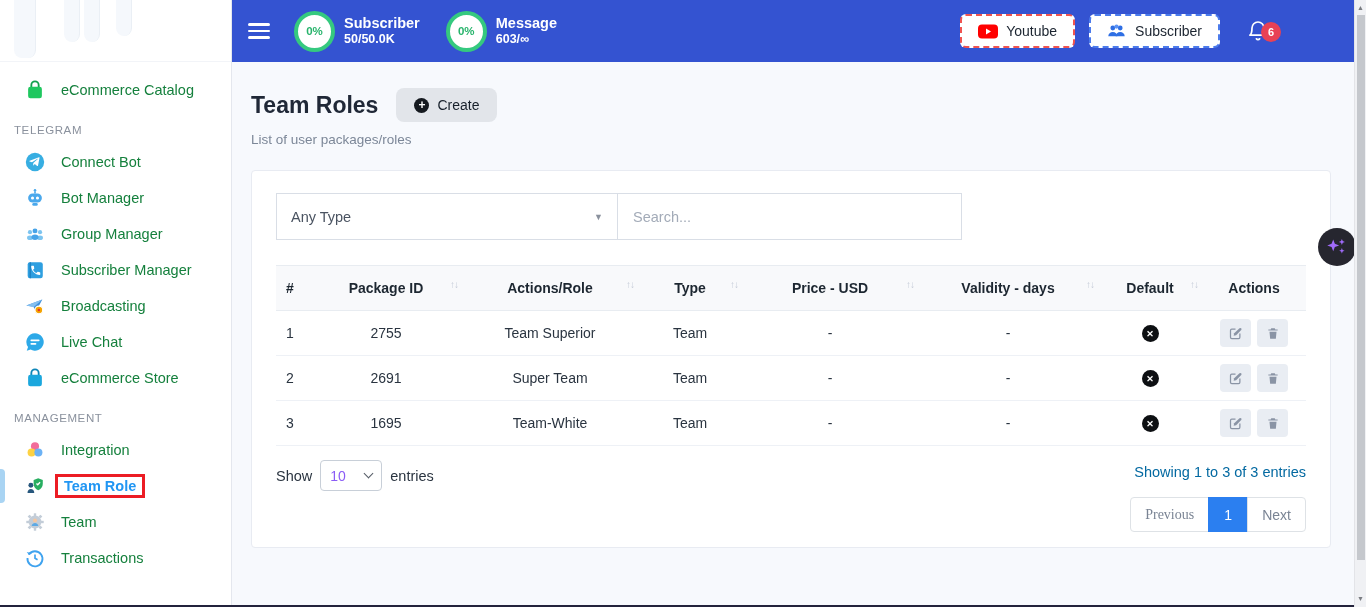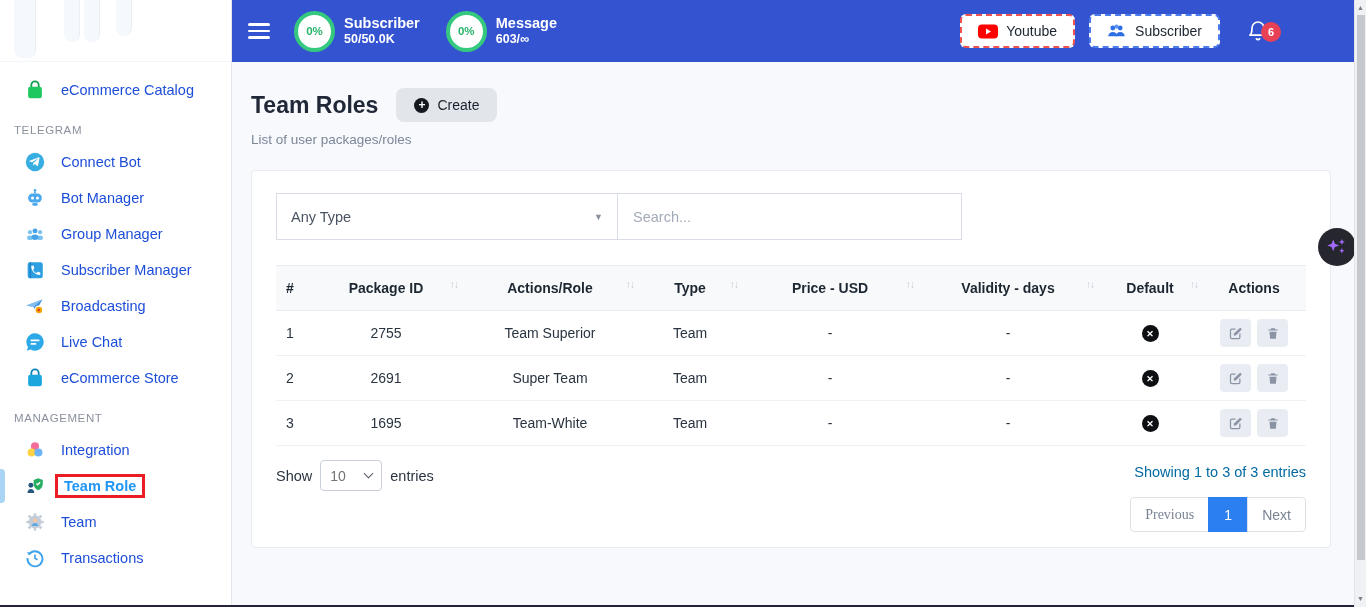--- a/index.html
+++ b/index.html
@@ -8,21 +8,21 @@
 
   
   .sidebar { position:absolute; left:0; top:0; width:232px; height:100%; background:#fff; border-right:1px solid #e4e7ee; z-index:5; }
   .logo-area { height:62px; position:relative; border-bottom:1px solid #f2f4f8; }
   .logo-bar { position:absolute; top:0; background:#f5f8fc; border-right:1px solid #eaeff5; border-radius:0 0 8px 8px; }
   .lb1 { left:14px; width:22px; height:58px; }
   .lb2 { left:64px; width:16px; height:42px; }
   .lb3 { left:84px; width:16px; height:42px; }
   .lb4 { left:116px; width:16px; height:36px; }
   .side-item { display:flex; align-items:center; height:36px; padding-left:24px; gap:15px; cursor:pointer; position:relative; }
-  .side-item .lbl { font-size:14.5px; color:#1d4ed8; }
+  .side-item .lbl { font-size:14.5px; color:#15803d; }
   .side-item.catalog { margin-top:10px; }
   .section-title { font-size:11.5px; color:#8a919d; letter-spacing:.6px; padding-left:14px; margin:16px 0 8px; }
   .icon-22 { width:22px; height:22px; flex:0 0 22px; display:flex; align-items:center; justify-content:center; }
   .side-item.active::before { content:""; position:absolute; left:0; top:1px; width:5px; height:34px; background:#a9d4f3; border-radius:0 4px 4px 0; }
   .side-item.active .lbl { color:#2196f3; font-weight:bold; border:3px solid #ec1c24; padding:1px 6px; margin-left:-6px; }
 
   
   .topbar { position:absolute; left:232px; right:0; top:0; height:62px; background:#3453d1; display:flex; align-items:center; z-index:6; }
   .hamburger { margin-left:16px; width:22px; cursor:pointer; }
   .hamburger span { display:block; height:2.5px; background:#fff; border-radius:2px; margin:4px 0; }
@@ -56,21 +56,21 @@
   table.roles { width:100%; border-collapse:collapse; table-layout:fixed; margin-top:25px; }
   .roles th { background:#f8f9fb; border-top:1px solid #e8ecf1; border-bottom:1px solid #e8ecf1; height:45px; font-size:14px; color:#1d2731; text-align:center; position:relative; font-weight:bold; }
   .roles th.left, .roles td.left { text-align:left; padding-left:10px; }
   .sort-ind { position:absolute; right:4px; top:13px; font-size:10px; color:#c4cbd7; letter-spacing:-1px; }
   .roles td { height:45px; text-align:center; font-size:14px; color:#2a3440; border-bottom:1px solid #eef1f6; }
   .x-circle { display:inline-flex; width:17px; height:17px; border-radius:50%; background:#0d0f12; color:#fff; font-size:9px; align-items:center; justify-content:center; font-weight:bold; }
   .action-btn { display:inline-flex; width:31px; height:28px; background:#e9edf3; border:none; border-radius:4px; align-items:center; justify-content:center; margin:0 3px; cursor:pointer; vertical-align:middle; }
 
   .card-footer { display:flex; margin-top:14px; align-items:flex-start; }
   .show-group { display:flex; align-items:center; gap:8px; font-size:14.5px; color:#2a3440; }
-  .size-select { width:62px; height:31px; border:1px solid #c8cfd8; border-radius:4px; display:flex; align-items:center; justify-content:space-between; padding:0 9px; font-size:14px; color:#737373; cursor:pointer; background:#fff; }
+  .size-select { width:62px; height:31px; border:1px solid #c8cfd8; border-radius:4px; display:flex; align-items:center; justify-content:space-between; padding:0 9px; font-size:14px; color:#8b5cf6; cursor:pointer; background:#fff; }
   .chev { width:7px; height:7px; border-right:1.6px solid #555c66; border-bottom:1.6px solid #555c66; transform:rotate(45deg); margin-top:-4px; }
   .footer-right { margin-left:auto; display:flex; flex-direction:column; align-items:flex-end; }
   .summary { font-size:14.5px; color:#0369a1; margin-top:4px;margin-left:12px; }
   .pagination { display:flex; margin-top:17px; }
   .page-btn { height:35px; background:#fff; border:1px solid #dee2e6; color:#7a8494; font-size:14px; display:flex; align-items:center; justify-content:center; cursor:pointer; font-family:inherit; }
   .page-prev { padding:0 14px; border-radius:4px 0 0 4px;font-family:Liberation Serif, serif; }
   .page-num { width:40px; background:#2b7ff0; border-color:#2b7ff0; color:#fff; margin-left:-1px; }
   .page-next { padding:0 14px; border-radius:0 4px 4px 0; margin-left:-1px; }
 
   

